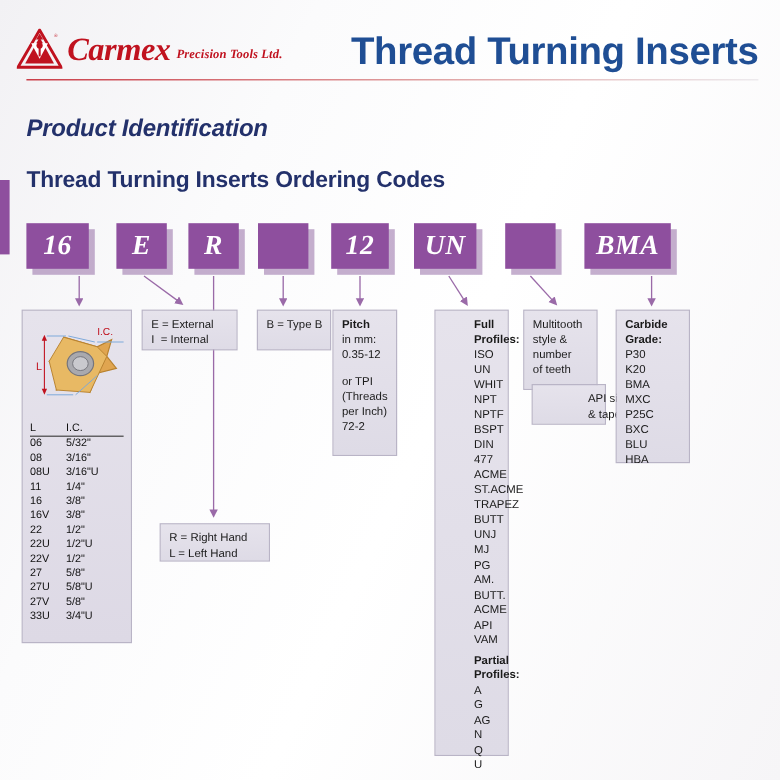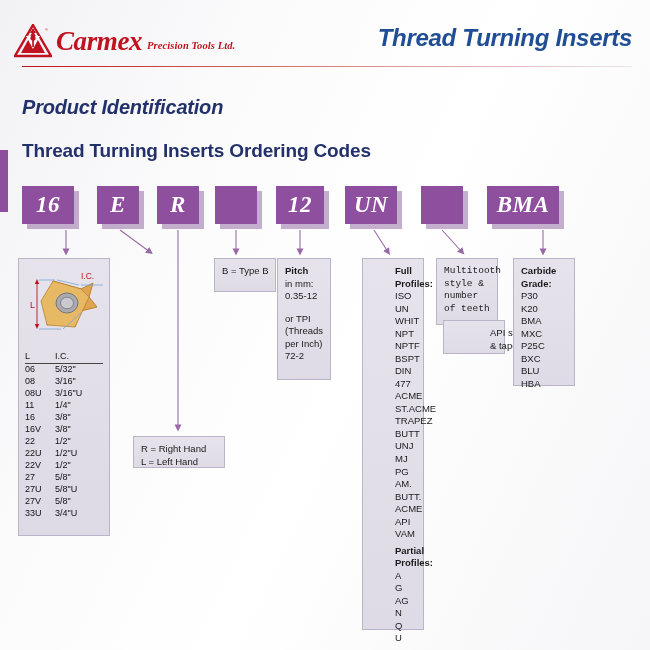--- a/index.html
+++ b/index.html
@@ -26,22 +26,22 @@
     line-height:1;
   }
   .logo-sub{
     font-family:"Liberation Serif", serif;
     font-style:italic;font-weight:bold;
     font-size:10.5px;color:#c0121f;
     margin-left:5px;margin-top:9px;letter-spacing:.1px;
   }
   .header-title{
     position:absolute;right:18px;top:24px;
-    font-size:24px;font-weight:bold;color:#1f4e94;
-    letter-spacing:-.3px;white-space:nowrap;font-style:italic;
+    font-size:32px;font-weight:bold;color:#1f4e94;
+    letter-spacing:-.3px;white-space:nowrap;
   }
   .header-rule{
     position:absolute;left:22px;top:66px;width:610px;height:1px;
     background:linear-gradient(90deg,#c0121f 0%,#d98b8b 55%,#e9e6ea 100%);
   }
 
   
   .title-main{
     position:absolute;left:22px;top:96px;
     font-size:20px;font-weight:bold;font-style:italic;
@@ -252,20 +252,24 @@
             <div class="c2">5/8"</div>
           </div>
           <div class="spec-row">
             <div class="c1">33U</div>
             <div class="c2">3/4"U</div>
           </div>
         </div>
     </div>
   </div>
 
+  <div class="desc" style="left:118px;top:258px;width:80px;height:34px;">
+    <span class="ln">E = External</span>
+    <span class="ln">I  = Internal</span>
+  </div>
 
   <div class="desc" style="left:214px;top:258px;width:62px;height:34px;">
     <span class="ln">B = Type B</span>
   </div>
 
   <div class="desc" style="left:133px;top:436px;width:92px;height:32px;">
     <span class="ln">R = Right Hand</span>
     <span class="ln">L = Left Hand</span>
   </div>
 
@@ -308,21 +312,21 @@
     <div id="partial-profiles">
         <span class="list-ln">A</span>
         <span class="list-ln">G</span>
         <span class="list-ln">AG</span>
         <span class="list-ln">N</span>
         <span class="list-ln">Q</span>
         <span class="list-ln">U</span>
       </div>
   </div>
 
-  <div class="desc" style="left:436px;top:258px;width:62px;height:67px;font-family:Liberation Mono, monospace;">
+  <div class="desc" style="left:436px;top:258px;width:62px;height:67px;">
     <span class="ln">Multitooth</span>
     <span class="ln">style &amp;</span>
     <span class="ln">number</span>
     <span class="ln">of teeth</span>
   </div>
 
   <div class="desc" style="left:443px;top:320px;width:62px;height:34px;padding-left:46px;">
     <span class="ln">API size</span>
     <span class="ln">&amp; taper</span>
   </div>

